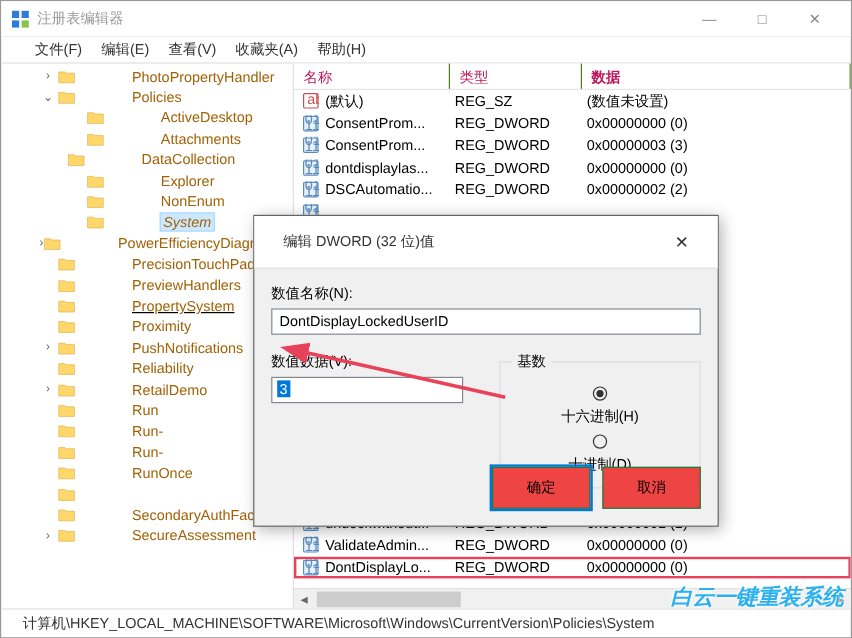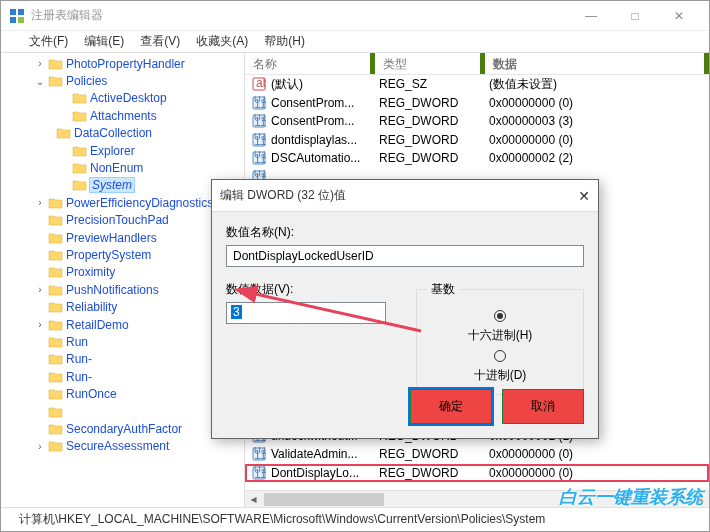--- a/index.html
+++ b/index.html
@@ -9,39 +9,39 @@
 .titlebar .title { margin-left: 6px; flex: 1; color: #999; }
 .winbtns { display: flex; gap: 0; }
 .winbtn { width: 44px; height: 28px; display: flex; align-items: center; justify-content: center; color: #888; }
 .menubar { height: 22px; display: flex; align-items: center; padding: 0 22px; gap: 4px; border-bottom: 1px solid #e0e0e0; color: #333; }
 .menubar span { padding: 2px 6px; }
 .main { display: flex; height: 454px; }
 .tree { width: 244px; border-right: 1px solid #e0e0e0; overflow: hidden; padding-top: 2px; }
 .tree-row { display: flex; align-items: center; height: 17.4px; white-space: nowrap; }
 .tree-row .exp { width: 14px; text-align: center; color: #666; font-size: 10px; }
 .tree-row .fld { width: 16px; height: 13px; margin-right: 3px; display: inline-flex; align-items: center; justify-content: center; }
-.tree-row .lbl { color: #1d4ed8; }
+.tree-row .lbl { color: #a16207; margin-left: 44px; }
 .tree-row.sel .lbl { background: #cce8ff; outline: 1px solid #99d1ff; padding: 0 2px; font-style: italic; }
 .listpane { flex: 1; display: flex; flex-direction: column; position: relative; }
 .list-head { display: flex; height: 22px; border-bottom: 1px solid #e5e5e5; background: #fff; }
-.list-head .col { padding: 3px 8px; border-right: 5px solid #4d7c0f; color: #737373; }
+.list-head .col { padding: 3px 8px; border-right: 1px solid #4d7c0f; color: #be185d; }
 .col-n { width: 130px; } .col-t { width: 110px; } .col-d { flex: 1; font-weight: bold; }
 .list-body { flex: 1; overflow: hidden; }
 .list-row { display: flex; height: 18.5px; align-items: center; }
 .list-row .ic { width: 20px; display: flex; align-items: center; justify-content: center; margin-left: 4px; }
 .list-row .n { width: 110px; padding-left: 2px; overflow: hidden; text-overflow: ellipsis; white-space: nowrap; }
 .list-row .t { width: 110px; }
 .list-row .d { flex: 1; }
 .list-row.hl { outline: 2px solid #e8425a; outline-offset: -2px; }
 .hscroll { height: 17px; background: #f0f0f0; border-top: 1px solid #e0e0e0; display: flex; align-items: center; }
 .hscroll .arr { width: 17px; height: 100%; display: flex; align-items: center; justify-content: center; color: #666; }
 .hscroll .thumb { width: 120px; height: 13px; background: #cdcdcd; margin-left: 2px; }
 .statusbar { height: 22px; border-top: 1px solid #e0e0e0; padding: 3px 18px; color: #333; white-space: nowrap; overflow: hidden; }
 .dialog { position: absolute; left: 210px; top: 178px; width: 388px; height: 260px; background: #f0f0f0; border: 1px solid #646464; box-shadow: 3px 3px 12px rgba(0,0,0,.3); z-index: 10; }
-.dialog .dtitle { height: 32px; background: #fff; display: flex; align-items: center; padding: 0 8px; border-bottom: 1px solid #ddd; }
+.dialog .dtitle { height: 44px; background: #fff; display: flex; align-items: center; padding: 0 24px; border-bottom: 1px solid #ddd; }
 .dialog .dtitle .t { flex: 1; color: #333; }
 .dialog .dtitle .x { font-size: 14px; color: #333; width: 30px; text-align: right; }
 .dialog .body { padding: 12px 14px; }
 .dialog .lbl { margin-bottom: 4px; color: #000; }
 .dialog input[type=text] { width: 358px; height: 22px; border: 1px solid #828790; padding: 0 6px; background: #fff; }
 .dialog .valrow { display: flex; gap: 22px; margin-top: 14px; }
 .dialog .valcol { flex: 1; }
 .dialog .val-sel { background: #0078d7; color: #fff; display: inline-block; padding: 0 2px; }
 .dialog fieldset { border: 1px solid #ddd; padding: 6px 10px 10px; }
 .dialog fieldset legend { padding: 0 4px; }
@@ -180,21 +180,21 @@
       </div>
       <div class="tree-row" style="padding-left: 32px;">
         <span class="exp"></span>
         <span class="fld">
           <svg class="folder" width="15" height="12">
             <path d="M1 2h5l1 1h7v8H1z"></path>
           </svg>
         </span>
         <span class="lbl">PreviewHandlers</span>
       </div>
-      <div class="tree-row" style="padding-left: 32px;">
+      <div class="tree-row" style="padding-left: 32px; text-decoration: underline;">
         <span class="exp"></span>
         <span class="fld">
           <svg class="folder" width="15" height="12">
             <path d="M1 2h5l1 1h7v8H1z"></path>
           </svg>
         </span>
         <span class="lbl">PropertySystem</span>
       </div>
       <div class="tree-row" style="padding-left: 32px;">
         <span class="exp"></span>

